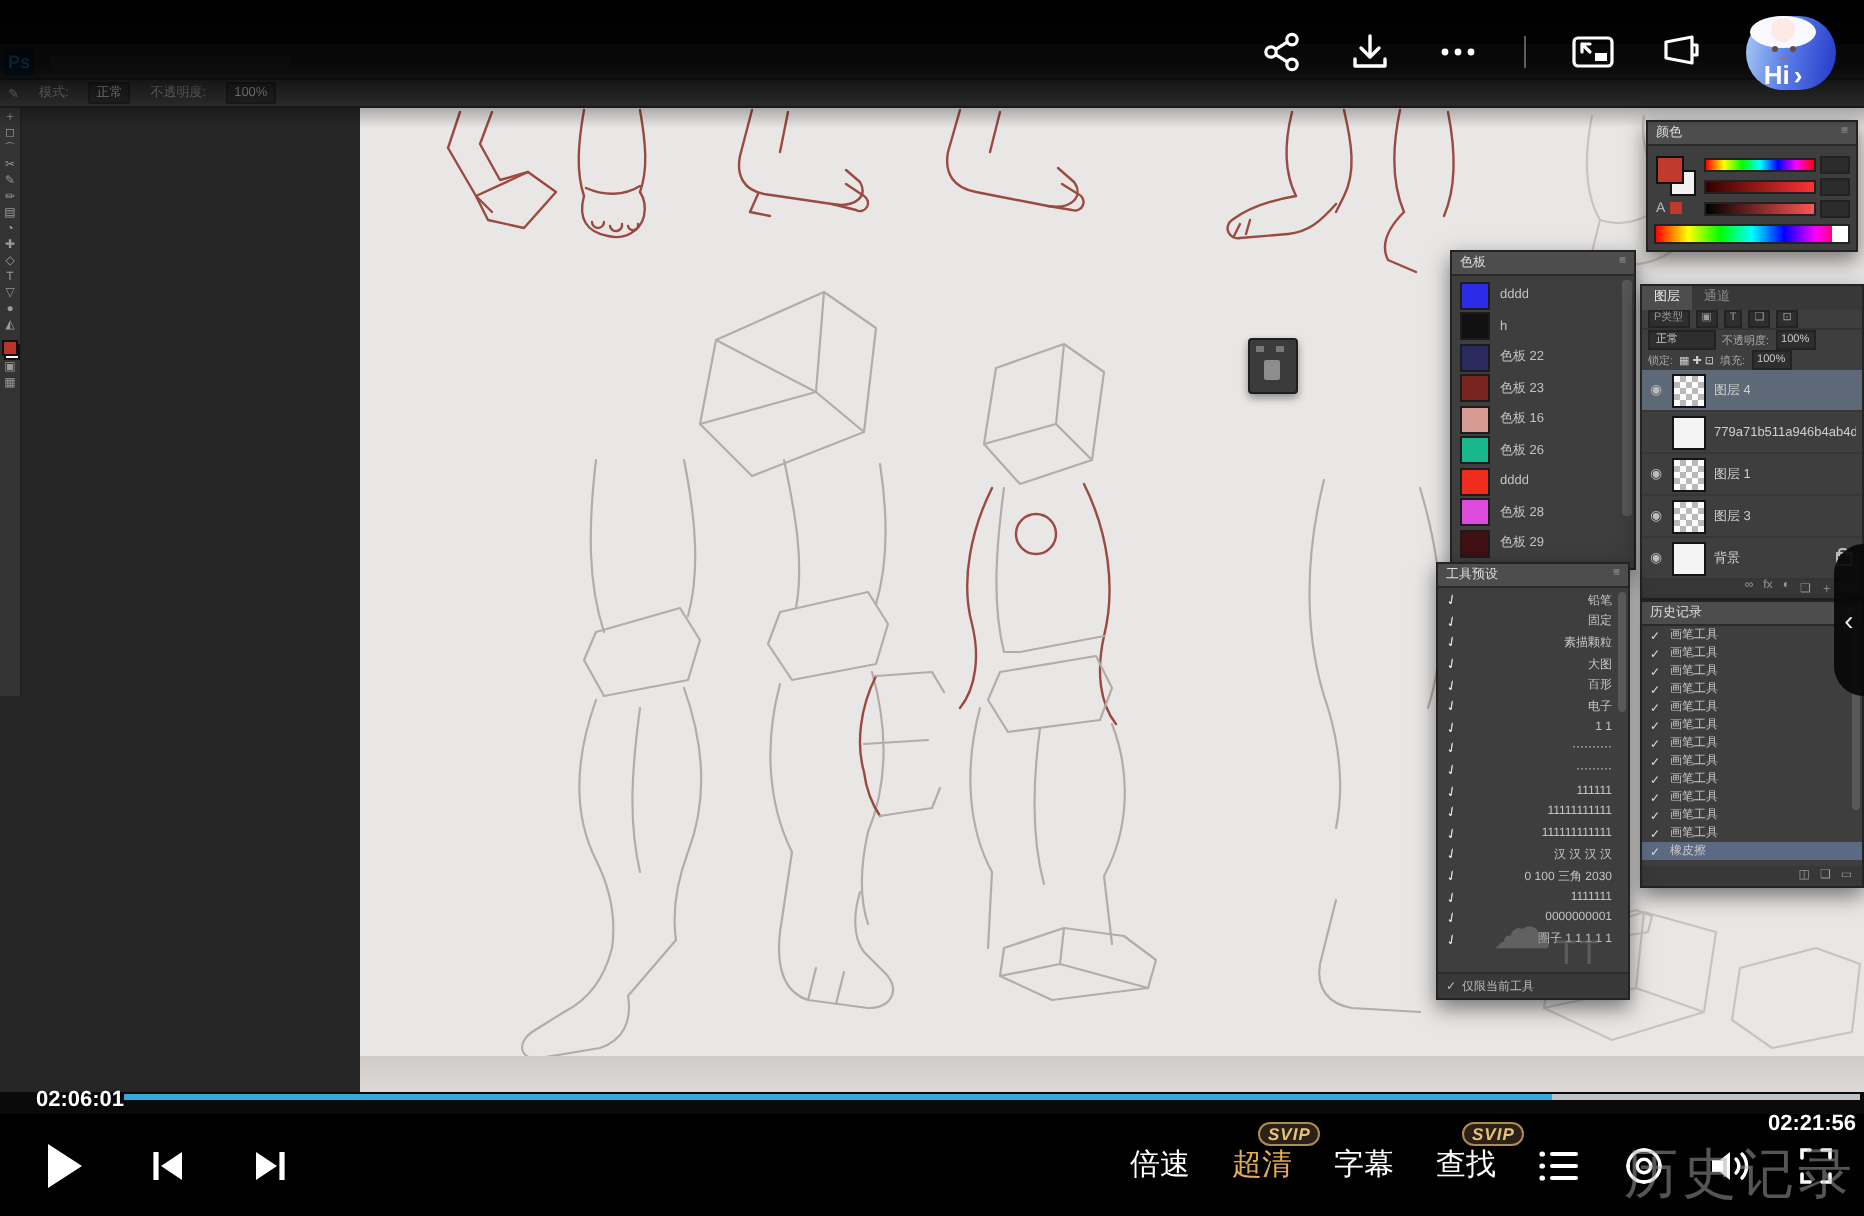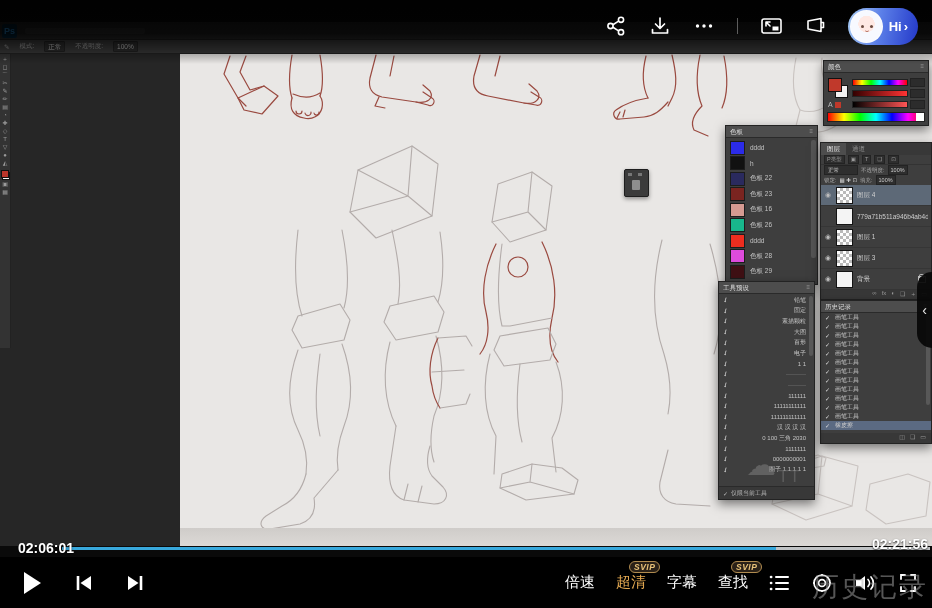--- a/index.html
+++ b/index.html
@@ -112,36 +112,36 @@
   
   .top-overlay{position:absolute;left:0;top:0;width:100%;height:64px;z-index:10;
      background:linear-gradient(180deg,rgba(0,0,0,.93) 0%,rgba(0,0,0,.8) 52%,rgba(0,0,0,0) 100%);}
   .v-title{position:absolute;left:35px;top:16px;color:#fff;font-size:17px;font-weight:700;letter-spacing:.3px;
      text-shadow:0 1px 3px rgba(0,0,0,.9);white-space:nowrap;}
   .top-icons{position:absolute;right:14px;top:6px;display:flex;align-items:center;gap:22px;height:40px;}
   .t-ico{width:22px;height:22px;cursor:pointer;display:block;}
   .t-ico svg{display:block;}
   .t-div{width:1px;height:16px;background:rgba(255,255,255,.35);}
   .avatar-pill{display:flex;align-items:center;gap:6px;height:37px;border-radius:20px;padding:0 10px 0 2px;cursor:pointer;
-     background:linear-gradient(100deg,#a9cdf5 0%,#5b7fe8 45%,#2338c9 100%);}
+     background:linear-gradient(100deg,#a9cdf5 0%,#5b7fe8 45%,#2338c9 100%);flex-direction:column;}
   .avatar{width:33px;height:33px;border-radius:50%;background:radial-gradient(circle at 50% 42%,#ffe9e4 0 34%,#f7f9ff 35% 100%);position:relative;border:1px solid rgba(255,255,255,.6);box-sizing:border-box;}
   .avatar::before{content:"";position:absolute;left:10px;top:14px;width:3px;height:3px;border-radius:50%;background:#6b4a3f;box-shadow:9px 0 0 #6b4a3f;}
   .avatar::after{content:"";position:absolute;left:14px;top:18px;width:4px;height:2px;border-radius:0 0 4px 4px;border-bottom:1px solid #b06a5a;}
   .avatar-label{color:#fff;font-size:13px;font-weight:700;display:flex;align-items:center;gap:2px;}
 
   
   .drawer-tab{position:absolute;right:0;top:272px;width:15px;height:76px;background:rgba(8,8,8,.93);z-index:8;
      border-radius:40px 0 0 40px;display:flex;align-items:center;justify-content:center;color:#eee;font-size:14px;cursor:pointer;}
 
   
   .progress-track{position:absolute;left:62px;right:2px;bottom:58px;height:3px;background:rgba(225,228,230,.85);z-index:11;cursor:pointer;}
   .progress-fill{height:100%;background:#38a8dc;}
-  .time{position:absolute;z-index:12;color:#fff;font-size:14px;font-weight:600;text-shadow:0 1px 2px rgba(0,0,0,.8);}
+  .time{position:absolute;z-index:12;color:#fff;font-size:11px;font-weight:600;text-shadow:0 1px 2px rgba(0,0,0,.8);}
   .time-cur{left:18px;bottom:52px;}
-  .time-total{right:4px;bottom:56px;}
+  .time-total{right:4px;bottom:40px;}
 
   
   .control-bar{position:absolute;left:0;right:0;bottom:0;height:51px;background:#000;z-index:11;}
   .ctrl-left{position:absolute;left:22px;top:0;height:51px;display:flex;align-items:center;gap:33px;}
   .ctrl-right{position:absolute;right:14px;top:0;height:51px;display:flex;align-items:center;gap:21px;}
   .c-btn{cursor:pointer;display:flex;align-items:center;justify-content:center;}
   .ctrl-label{color:#fff;font-size:15px;cursor:pointer;position:relative;white-space:nowrap;}
   .ctrl-label.gold{color:#e5aa52;}
   .svip{position:absolute;top:-12px;left:13px;font-size:8.5px;font-style:italic;font-weight:700;color:#e8c27a;
      background:#2a2118;border:1px solid #b08b4f;border-radius:7px;padding:0 4px;line-height:10px;letter-spacing:.5px;}

